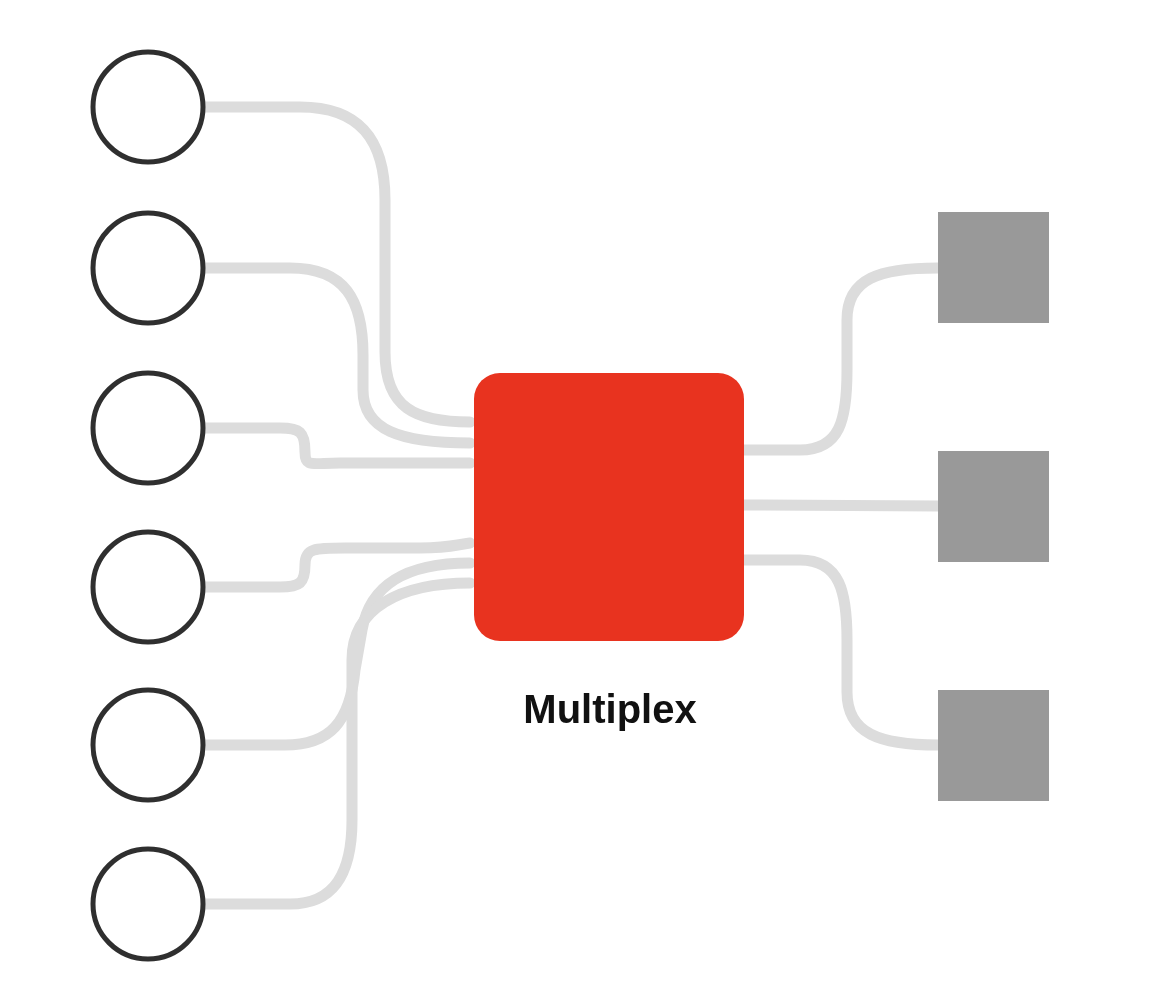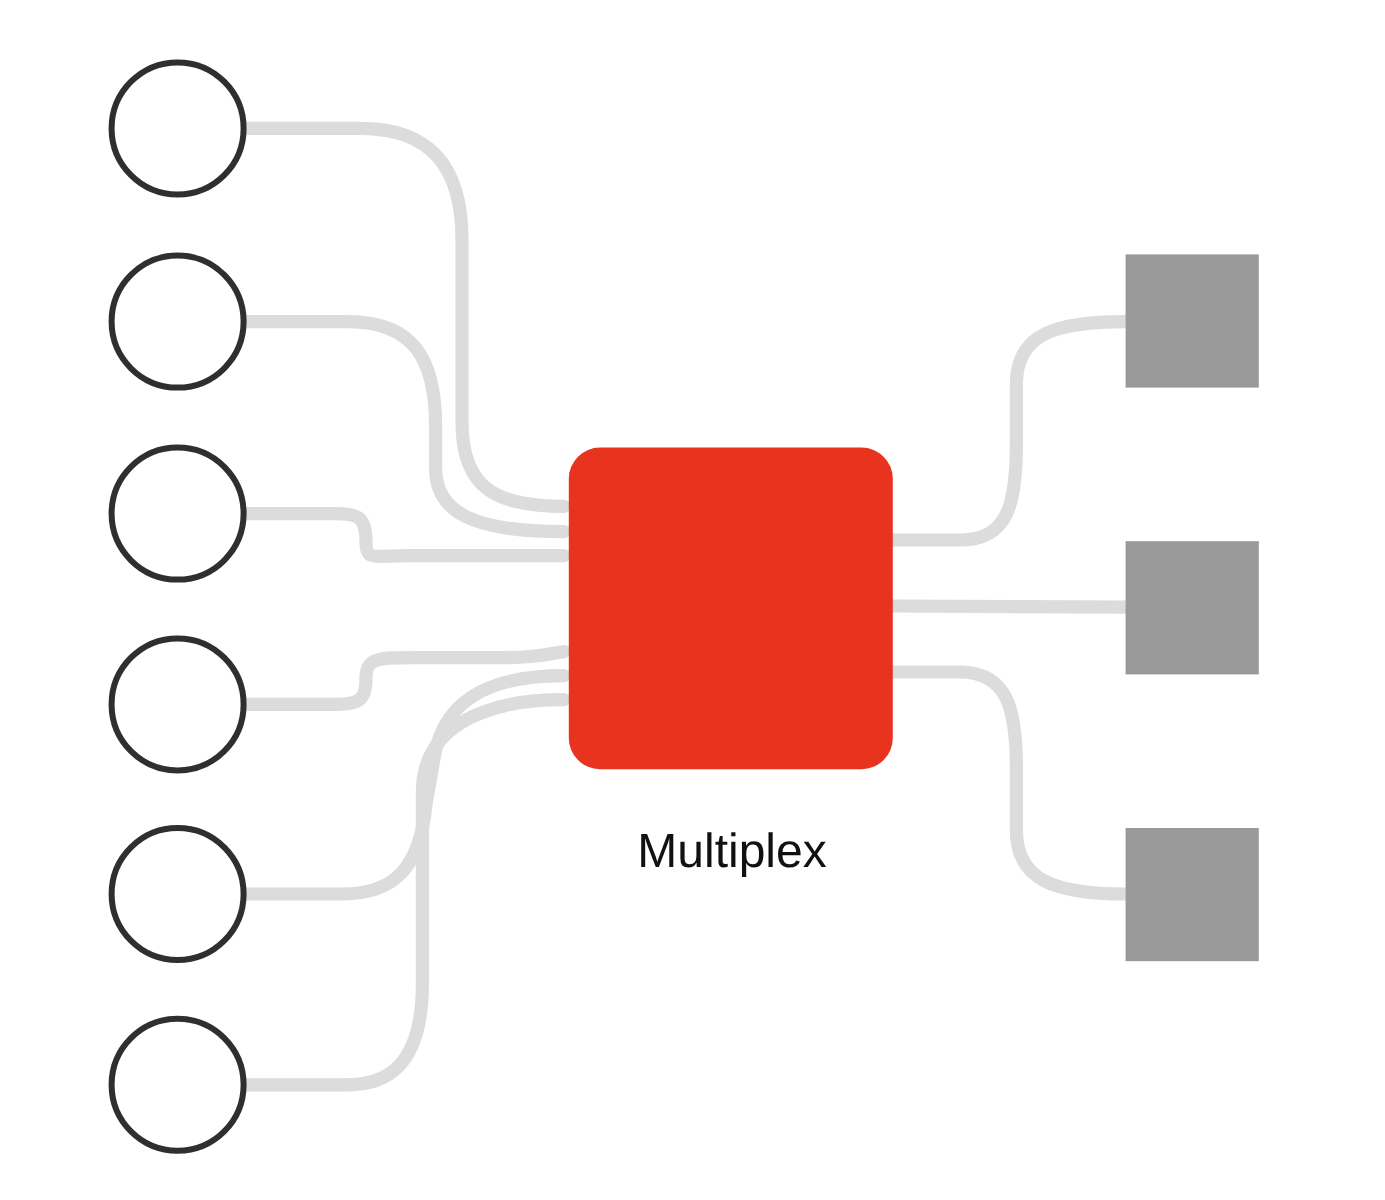--- a/index.html
+++ b/index.html
@@ -9,20 +9,21 @@
   }
   body {
     font-family: "Liberation Sans", sans-serif;
   }
   #canvas {
     position: relative;
     width: 1154px;
     height: 1000px;
     background: #ffffff;
     overflow: hidden;
+    font-weight: bold;
   }
   #diagram-svg {
     position: absolute;
     top: 0;
     left: 0;
     width: 1154px;
     height: 1000px;
   }
   .edge {
     fill: none;

